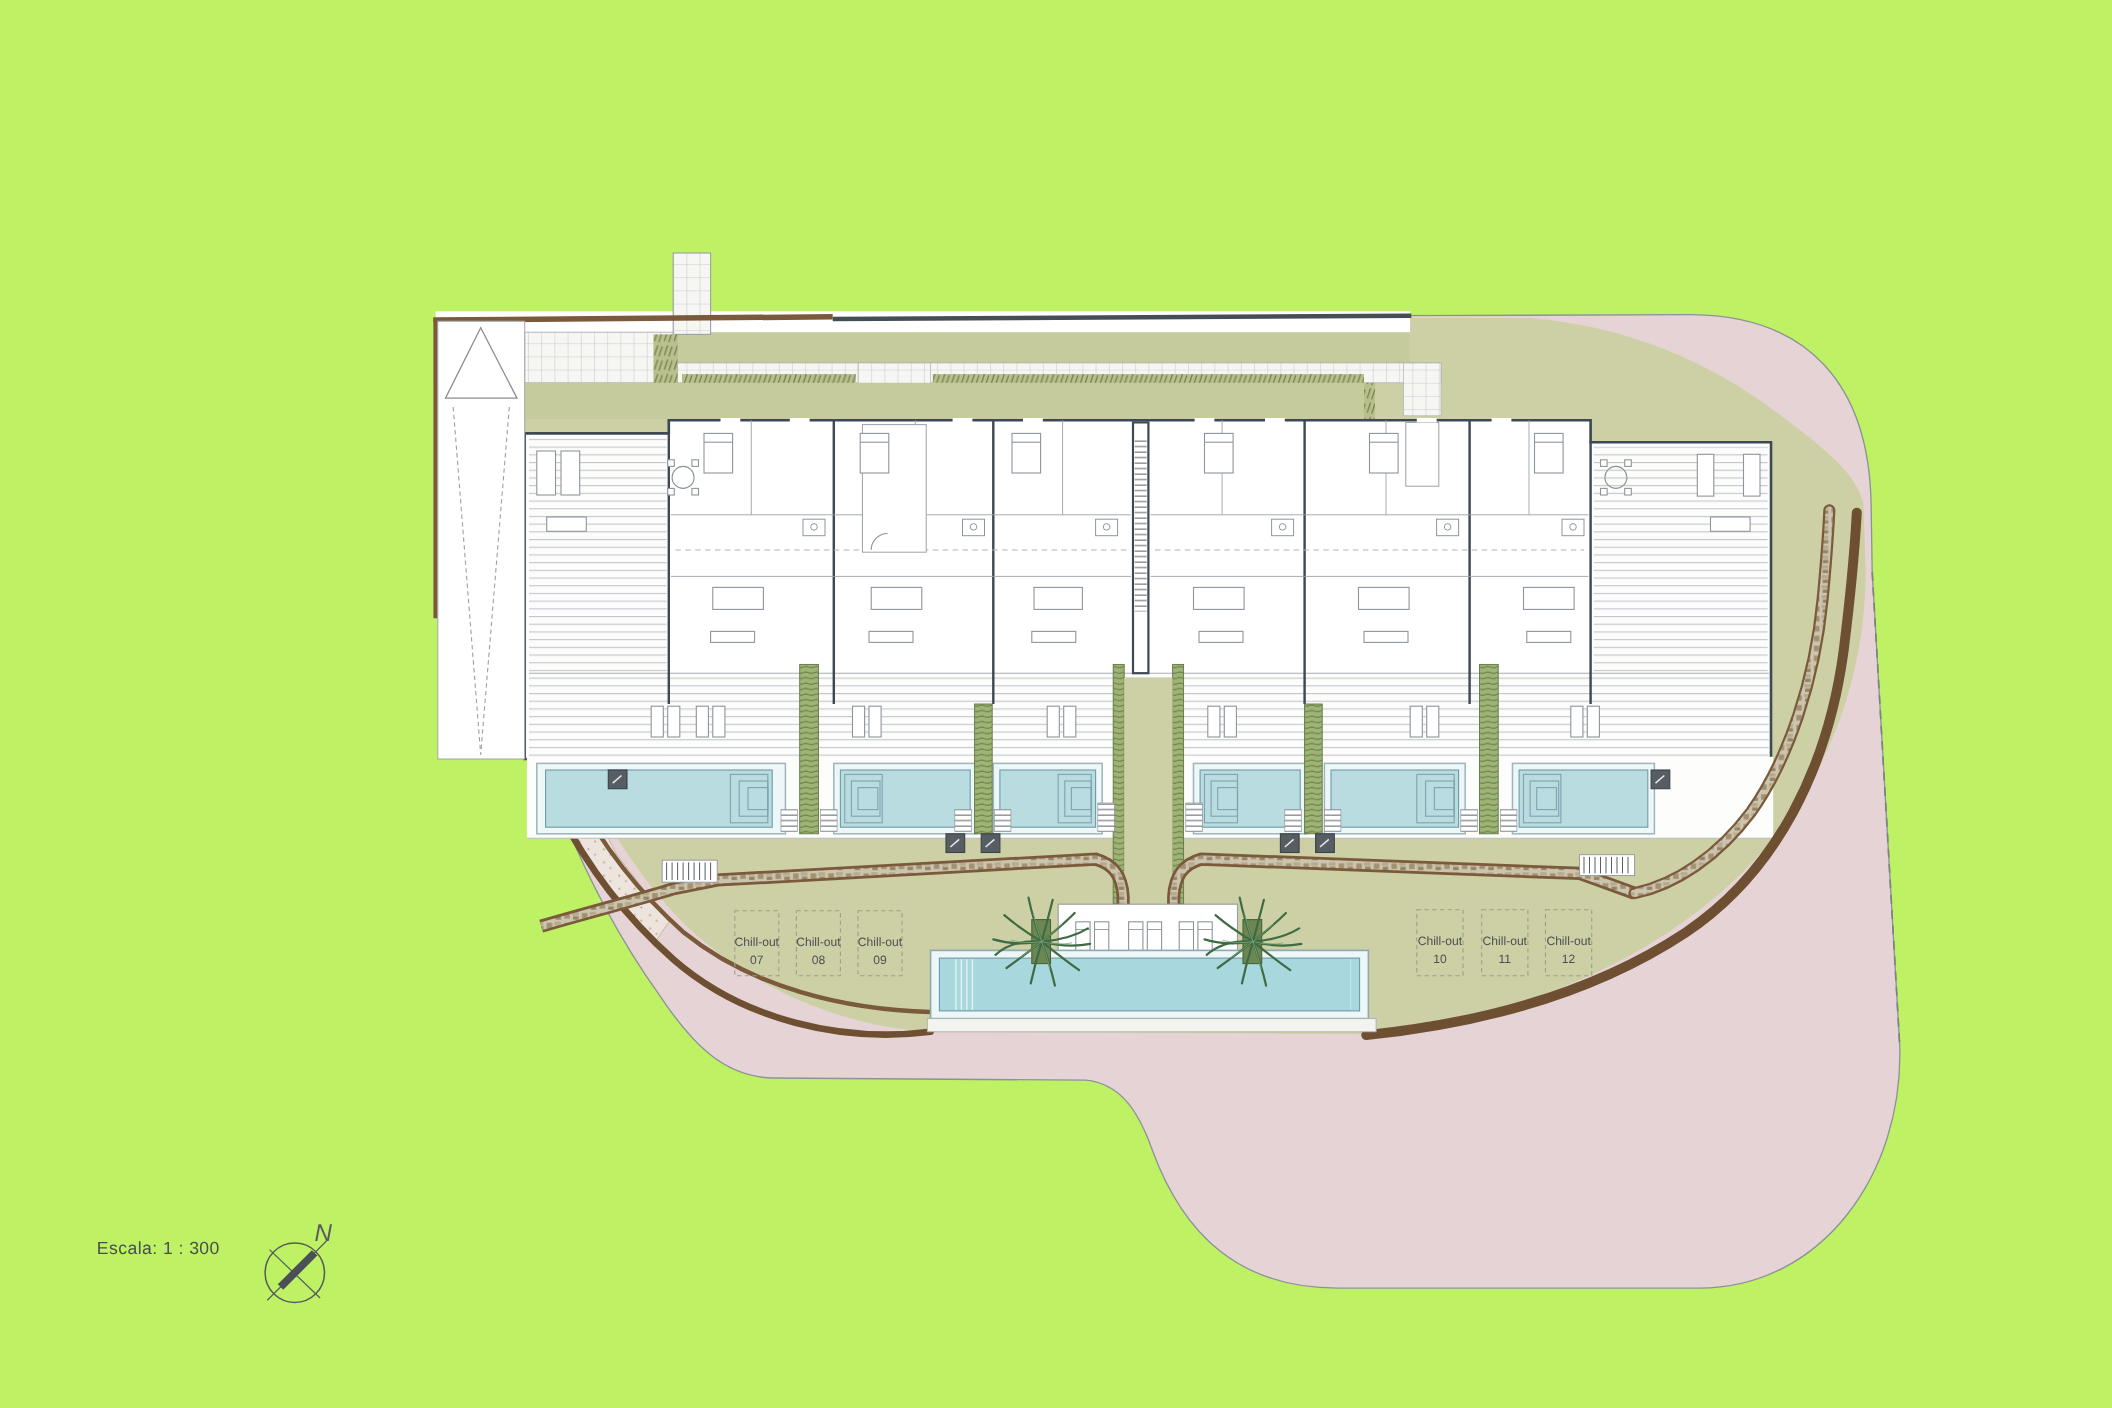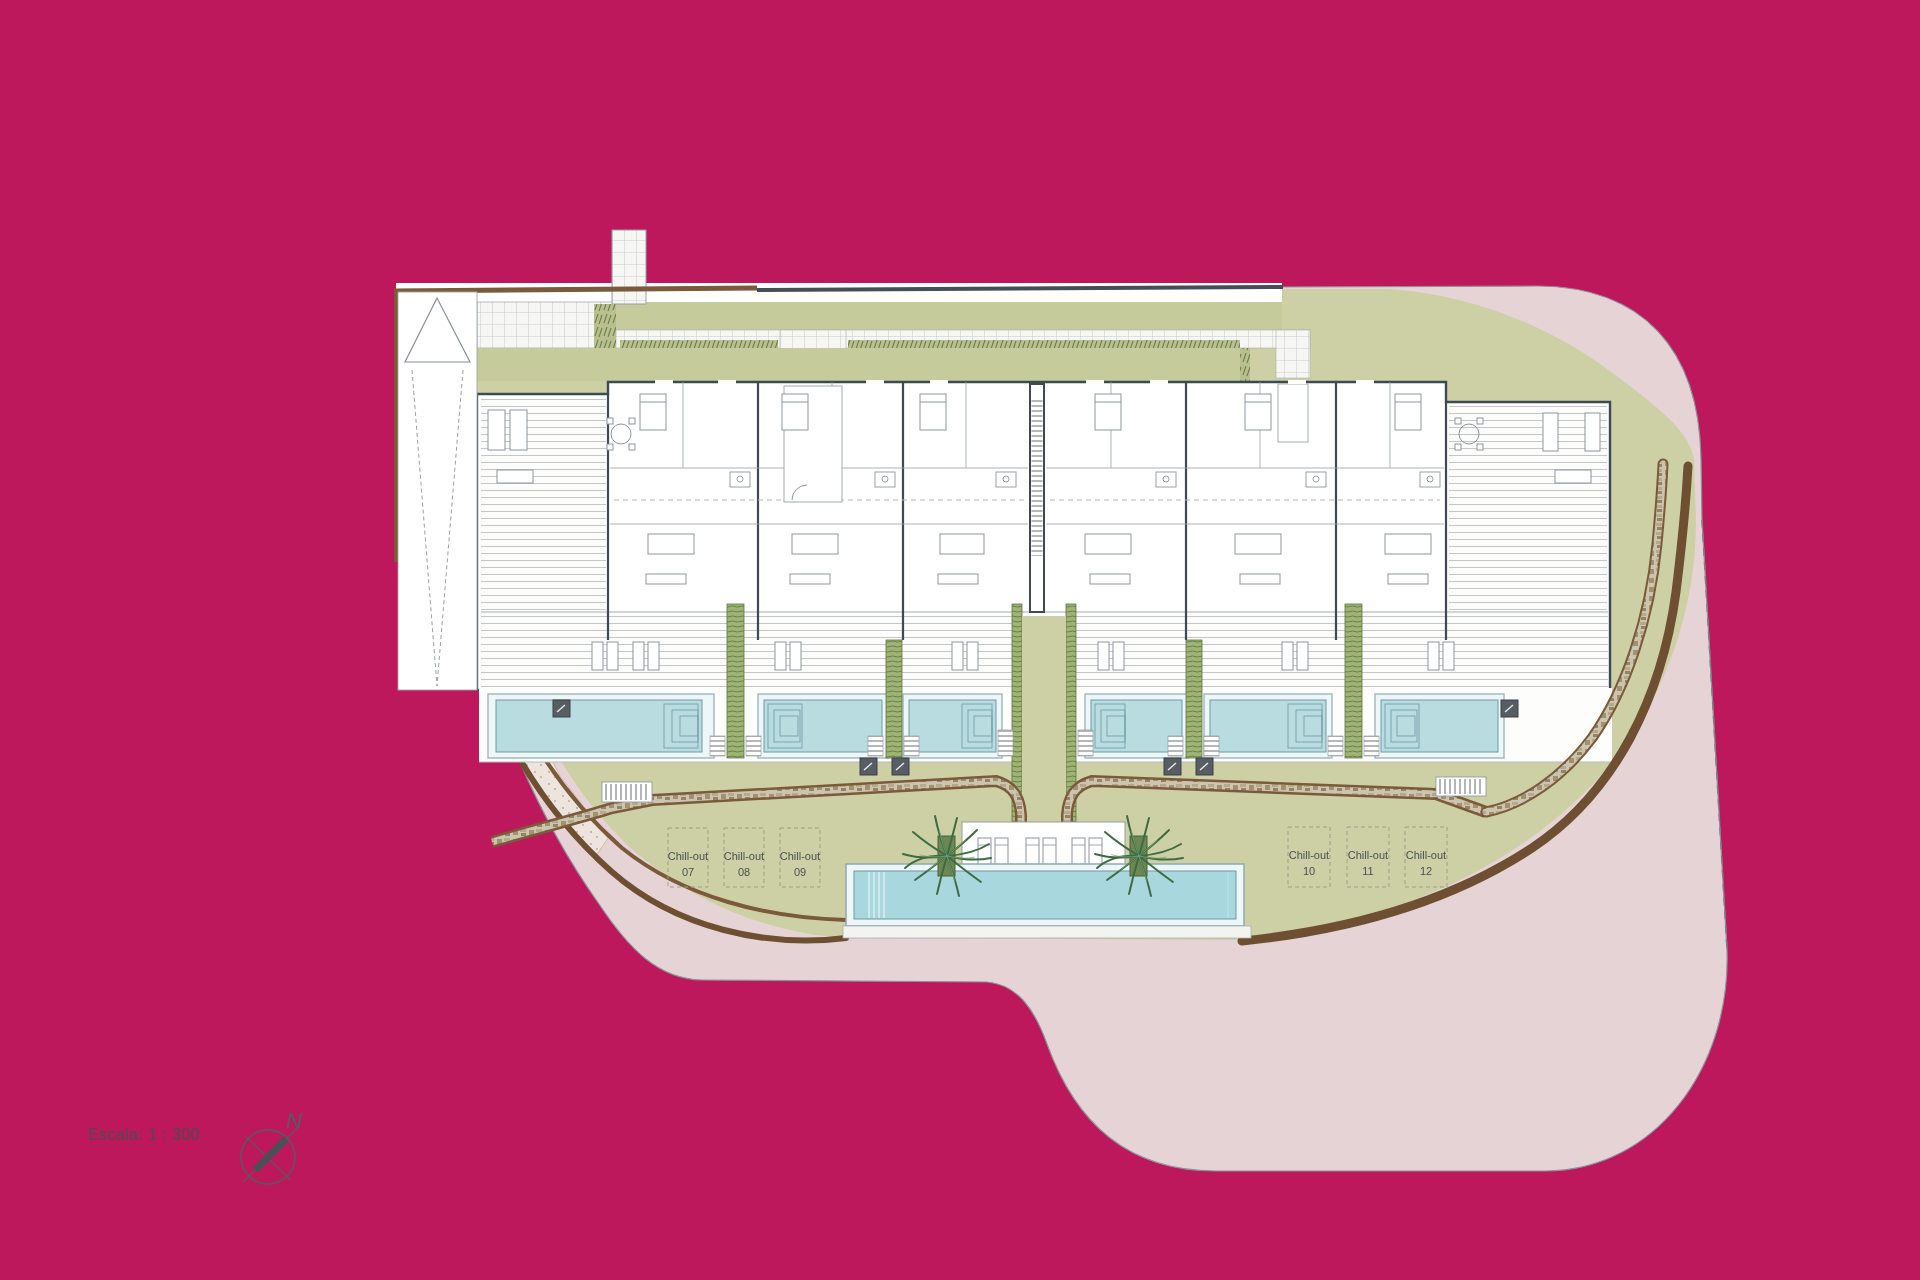--- a/index.html
+++ b/index.html
@@ -1,16 +1,16 @@
 <!DOCTYPE html>
 <html><head>
 <meta charset="utf-8">
 <style>
   html,body{margin:0;padding:0;background:#ffffff;}
-  .page{width:1920px;height:1280px;position:relative;background:#be185d;overflow:hidden;text-align:right;}
+  .page{width:1920px;height:1280px;position:relative;background:#bef264;overflow:hidden;text-align:right;}
   svg{display:block;}
   text{font-family:"Liberation Sans", sans-serif;}
   .lbl{fill:#4b5053;font-size:11px;text-anchor:middle;}
   .scale-txt{fill:#494d51;font-size:16px;letter-spacing:0.4px;}
   .north-txt{fill:#555b60;font-size:22px;font-style:italic;}
 </style>
 </head>
 <body>
 
 <div class="page">

